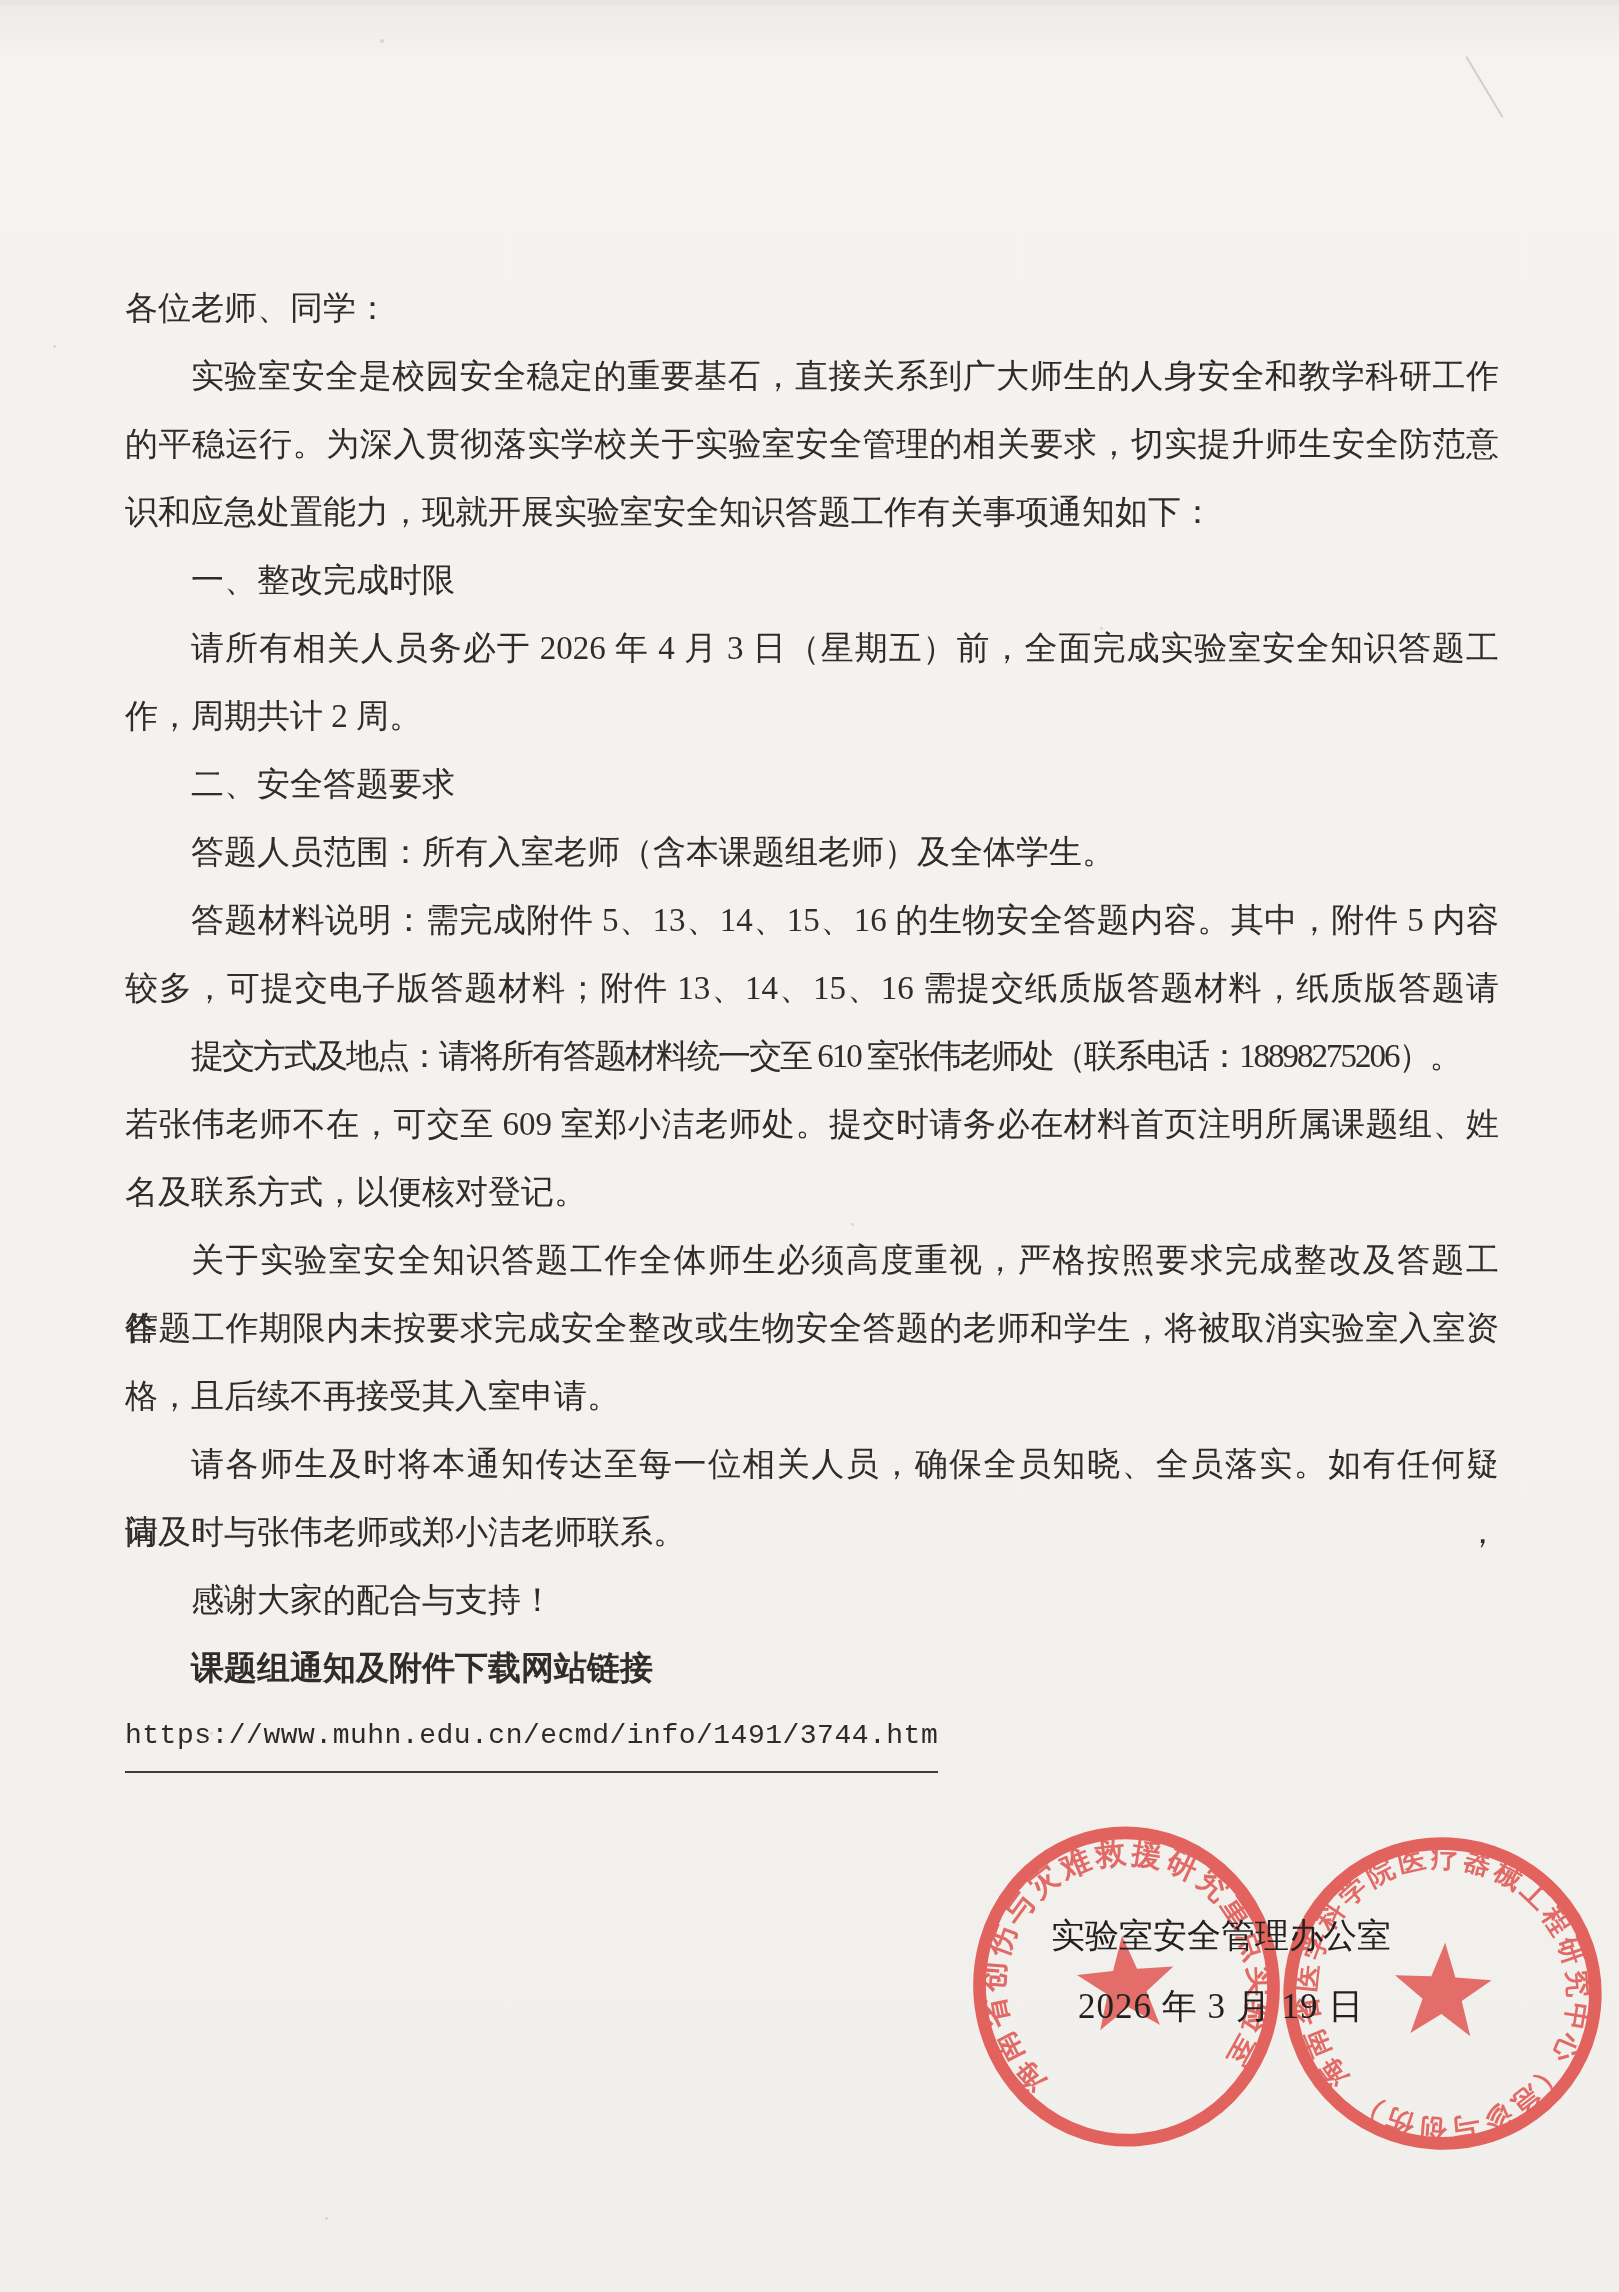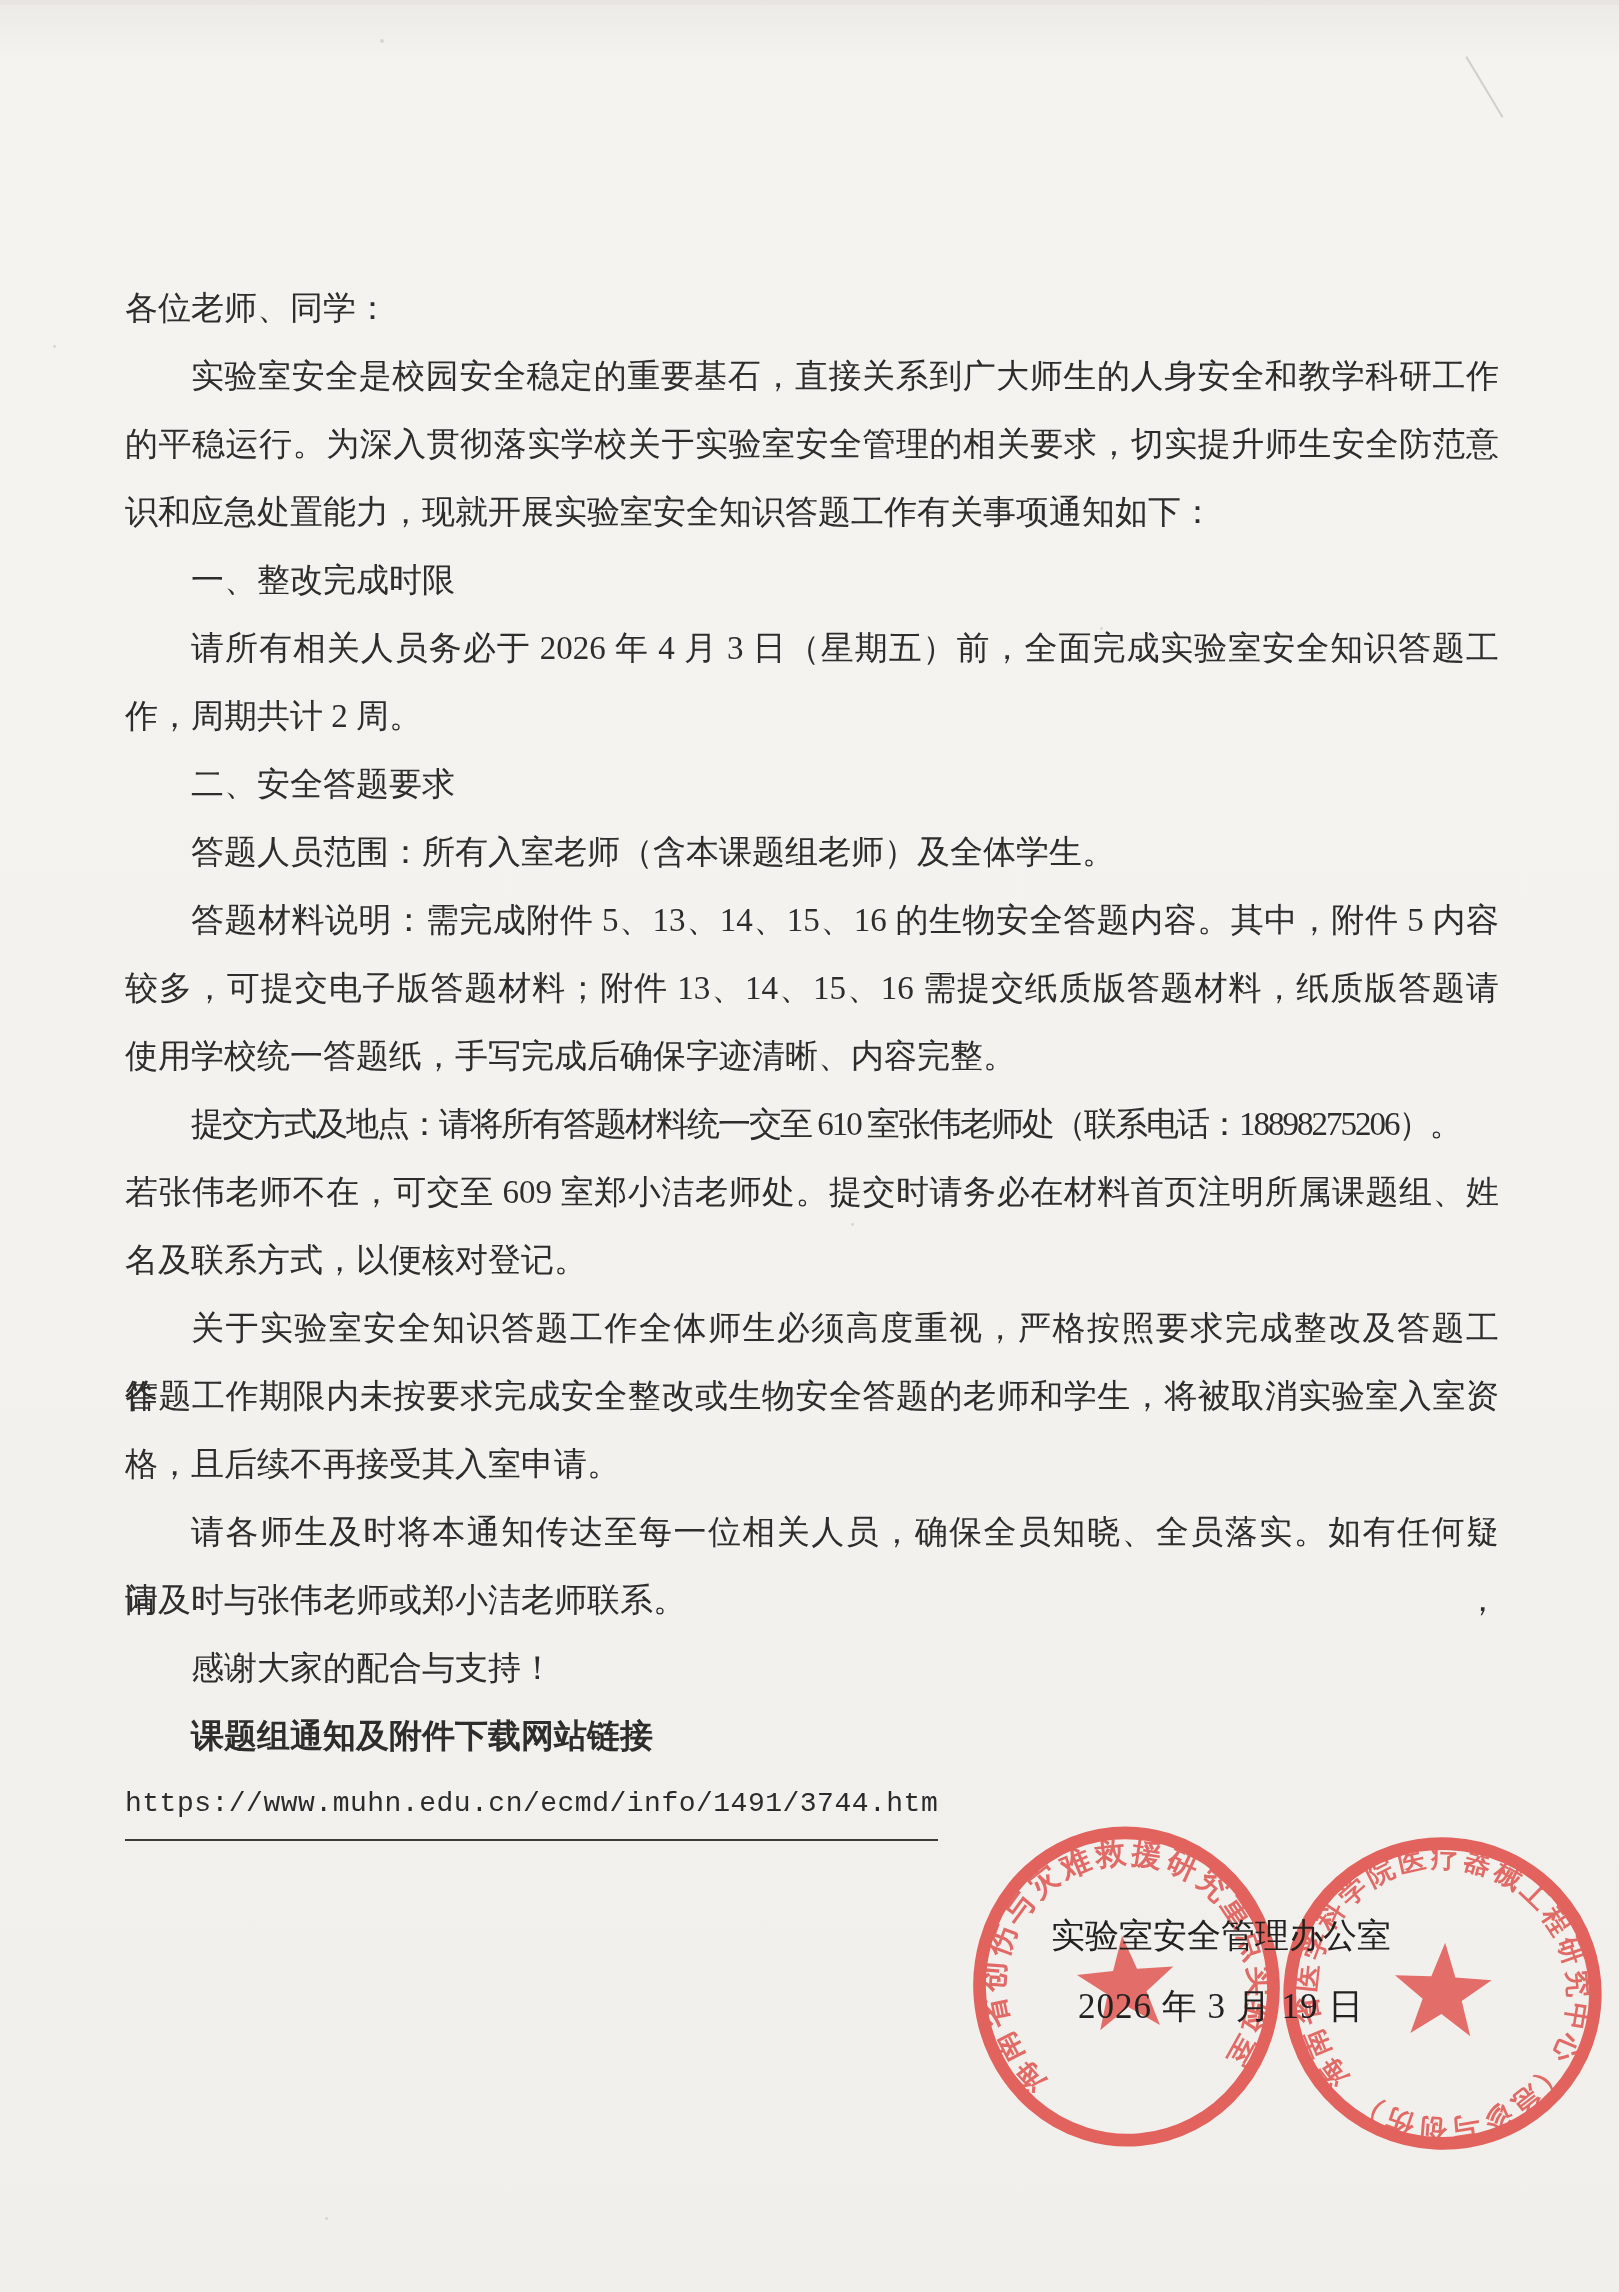--- a/index.html
+++ b/index.html
@@ -85,21 +85,20 @@
     <div class="ln i j">实验室安全是校园安全稳定的重要基石，直接关系到广大师生的人身安全和教学科研工作</div>
     <div class="ln j">的平稳运行。为深入贯彻落实学校关于实验室安全管理的相关要求，切实提升师生安全防范意</div>
     <div class="ln">识和应急处置能力，现就开展实验室安全知识答题工作有关事项通知如下：</div>
     <div class="ln i">一、整改完成时限</div>
     <div class="ln i j">请所有相关人员务必于 2026 年 4 月 3 日（星期五）前，全面完成实验室安全知识答题工</div>
     <div class="ln">作，周期共计 2 周。</div>
     <div class="ln i">二、安全答题要求</div>
     <div class="ln i">答题人员范围：所有入室老师（含本课题组老师）及全体学生。</div>
     <div class="ln i j">答题材料说明：需完成附件 5、13、14、15、16 的生物安全答题内容。其中，附件 5 内容</div>
     <div class="ln j">较多，可提交电子版答题材料；附件 13、14、15、16 需提交纸质版答题材料，纸质版答题请</div>
-    <div class="ln">使用学校统一答题纸，手写完成后确保字迹清晰、内容完整。</div>
     <div class="ln i tight">提交方式及地点：请将所有答题材料统一交至 610 室张伟老师处（联系电话：18898275206）。</div>
     <div class="ln j">若张伟老师不在，可交至 609 室郑小洁老师处。提交时请务必在材料首页注明所属课题组、姓</div>
     <div class="ln">名及联系方式，以便核对登记。</div>
     <div class="ln i j">关于实验室安全知识答题工作全体师生必须高度重视，严格按照要求完成整改及答题工作。</div>
     <div class="ln j">答题工作期限内未按要求完成安全整改或生物安全答题的老师和学生，将被取消实验室入室资</div>
     <div class="ln">格，且后续不再接受其入室申请。</div>
     <div class="ln i j">请各师生及时将本通知传达至每一位相关人员，确保全员知晓、全员落实。如有任何疑问，</div>
     <div class="ln">请及时与张伟老师或郑小洁老师联系。</div>
     <div class="ln i">感谢大家的配合与支持！</div>
     <div class="ln i b">课题组通知及附件下载网站链接</div>

